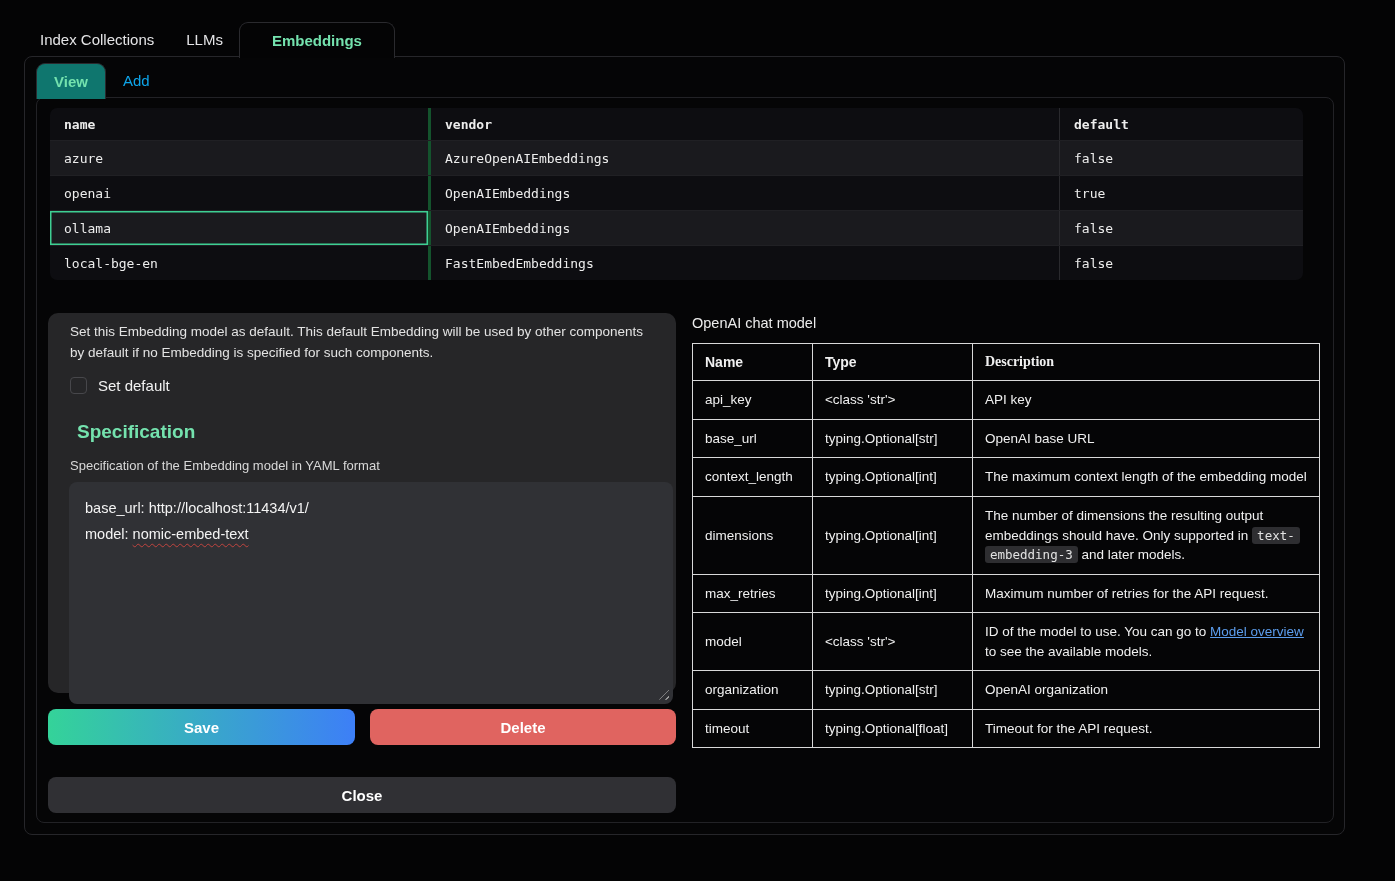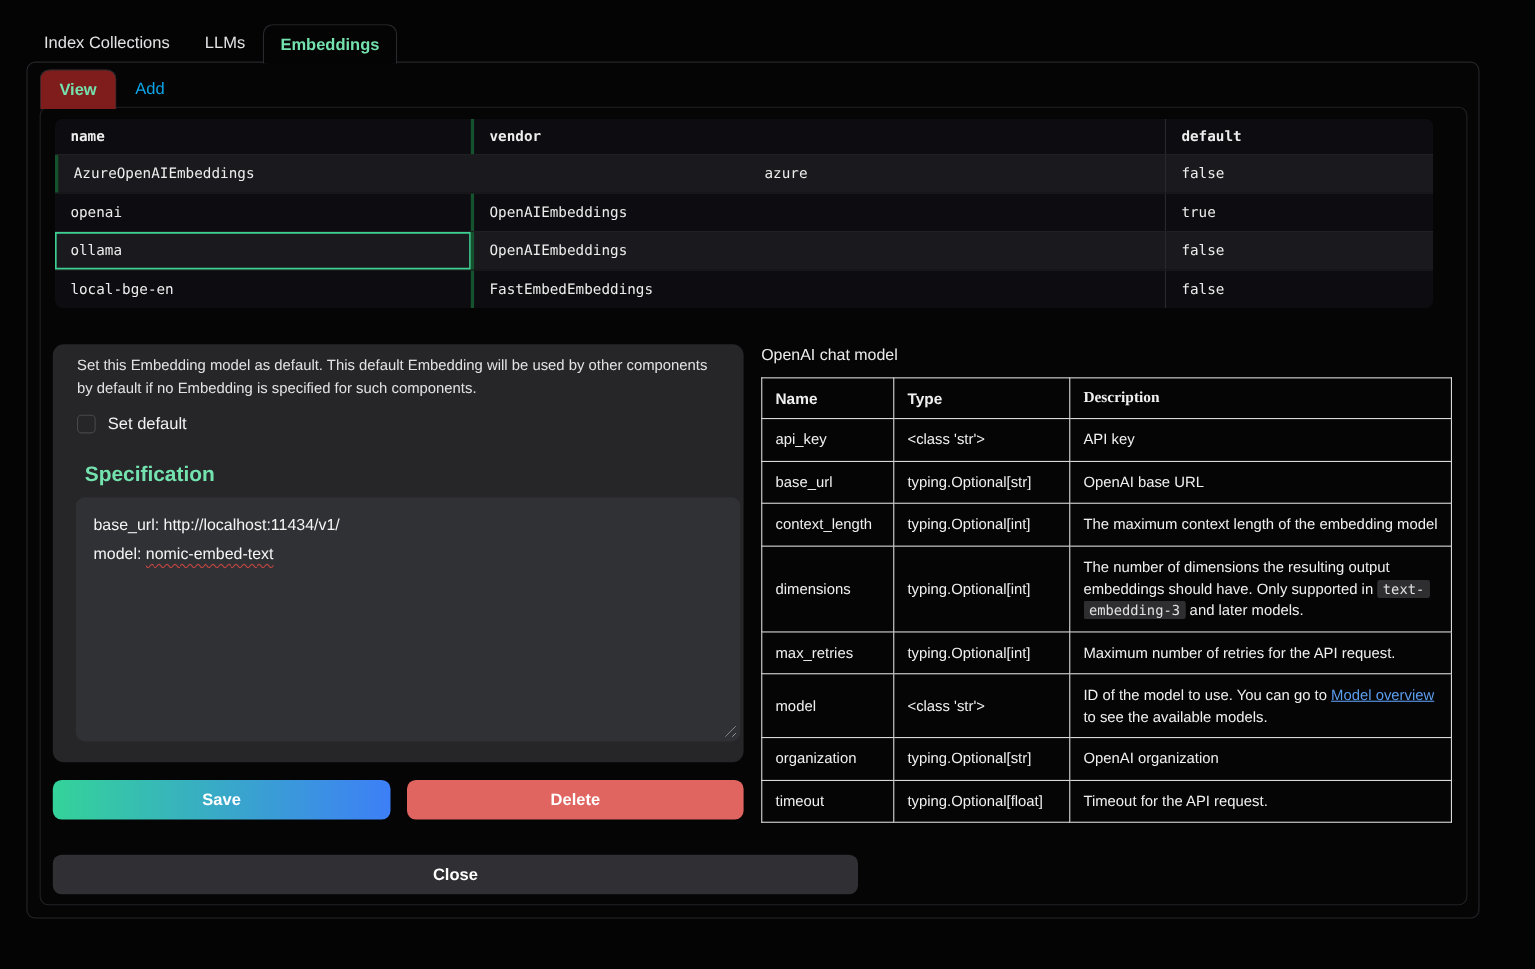--- a/index.html
+++ b/index.html
@@ -9,28 +9,28 @@
 
   
   .outer-panel { left:24px; top:56px; width:1321px; height:779px;
                  border:1px solid #26262a; border-radius:8px; background:#050506; }
   .inner-panel { left:36px; top:97px; width:1298px; height:726px;
                  border:1px solid #222226; border-radius:8px; background:#050506; }
 
   
   .main-tabs { left:24px; top:22px; height:35px; display:flex; align-items:stretch; z-index:5; }
   .main-tab { display:flex; align-items:center; padding:0 16px; font-size:15px; color:#e4e4e6; cursor:default; }
-  .main-tab.active { padding:0 15px; color:#74e2ae; font-weight:bold;
+  .main-tab.active { padding:0 32px; color:#74e2ae; font-weight:bold;
                      border:1px solid #2a2a2e; border-bottom:none; border-radius:9px 9px 0 0;
                      background:#040405; height:36px; }
   
   .sub-tabs { left:36px; top:63px; height:35px; display:flex; align-items:stretch; z-index:5; }
   .sub-tab { display:flex; align-items:center; padding:0 17px; font-size:15px; color:#0ea5e9; }
   .sub-tab.active { color:#74e2ae; font-weight:bold; border:1px solid #2a2a2e; border-bottom:none;
-                    border-radius:9px 9px 0 0; background:#7f1d1d; height:36px; }
+                    border-radius:9px 9px 0 0; background:#0f766e; height:36px; }
 
   
   .emb-table { left:50px; top:108px; width:1253px; border-radius:7px; overflow:hidden;
                font-family:"DejaVu Sans Mono", monospace; font-size:13px; z-index:2; }
   .emb-row { display:flex; height:35px; background:#0d0d11; }
   .emb-row.head { height:32px; background:#0d0d11; font-weight:bold; }
   .emb-row.stripe { background:#1a1a1e; }
   .emb-row + .emb-row { border-top:1px solid #202024; }
   .emb-cell { display:flex; align-items:center; padding:0 14px; color:#ededed; }
   .c-name { width:378px; }
@@ -55,21 +55,21 @@
   .resize-grip { position:absolute; right:4px; bottom:4px; width:10px; height:10px;
                  background:repeating-linear-gradient(315deg, transparent 0 2px, #9a9a9a 2px 3px, transparent 3px 5px);
                  clip-path:polygon(100% 0, 100% 100%, 0 100%); }
 
   
   .btn { display:flex; align-items:center; justify-content:center; border-radius:8px;
          font-size:15px; font-weight:bold; color:#fff; cursor:pointer; }
   .btn-save { left:48px; top:709px; width:307px; height:36px;
               background:linear-gradient(90deg,#34d399 0%,#3d7ff7 100%); }
   .btn-delete { left:370px; top:709px; width:306px; height:36px; background:#e06460; }
-  .btn-close { left:48px; top:777px; width:732px; height:36px; background:#303034; }
+  .btn-close { left:48px; top:777px; width:628px; height:36px; background:#303034; }
 
   
   .doc-title { left:692px; top:315px; font-size:14.5px; color:#ececec; }
   .doc-table { left:692px; top:343px; width:628px; border-collapse:collapse; background:#050506;
                font-size:13.5px; }
   .doc-table th, .doc-table td { border:1px solid #d9d9d9; padding:9px 12px; text-align:left;
                                  vertical-align:middle; line-height:1.45; color:#f0f0f0; }
   .doc-table th { font-weight:600; font-size:14px; padding:8px 12px; }
   .col-nm { width:120px; }
   .col-tp { width:160px; }
@@ -96,22 +96,22 @@
   <div class="sub-tab">Add</div>
 </div>
 
 <div class="abs emb-table">
   <div class="emb-row head">
     <div class="emb-cell c-name">name</div>
     <div class="emb-cell c-vendor">vendor</div>
     <div class="emb-cell c-default">default</div>
   </div>
   <div class="emb-row stripe">
+    <div class="emb-cell c-name">azure</div>
     <div class="emb-cell c-vendor">AzureOpenAIEmbeddings</div>
-    <div class="emb-cell c-name">azure</div>
     <div class="emb-cell c-default">false</div>
   </div>
   <div class="emb-row">
     <div class="emb-cell c-name">openai</div>
     <div class="emb-cell c-vendor">OpenAIEmbeddings</div>
     <div class="emb-cell c-default">true</div>
   </div>
   <div class="emb-row stripe">
     <div class="emb-cell c-name cell-selected">ollama</div>
     <div class="emb-cell c-vendor">OpenAIEmbeddings</div>
@@ -124,20 +124,21 @@
   </div>
 </div>
 
 <div class="abs card">
   <div class="card-help">Set this Embedding model as default. This default Embedding will be used by other components by default if no Embedding is specified for such components.</div>
   <div class="chk-row">
     <div class="chk-box"></div>
     <div class="chk-label">Set default</div>
   </div>
   <div class="spec-head">Specification</div>
+  <div class="spec-cap">Specification of the Embedding model in YAML format</div>
   <div class="yaml-box">
     <div>base_url: http://localhost:11434/v1/</div>
     <div><span>model: </span><span class="misspell">nomic-embed-text</span></div>
     <div class="resize-grip"></div>
   </div>
 </div>
 
 <div class="abs btn btn-save">Save</div>
 <div class="abs btn btn-delete">Delete</div>
 <div class="abs btn btn-close">Close</div>

